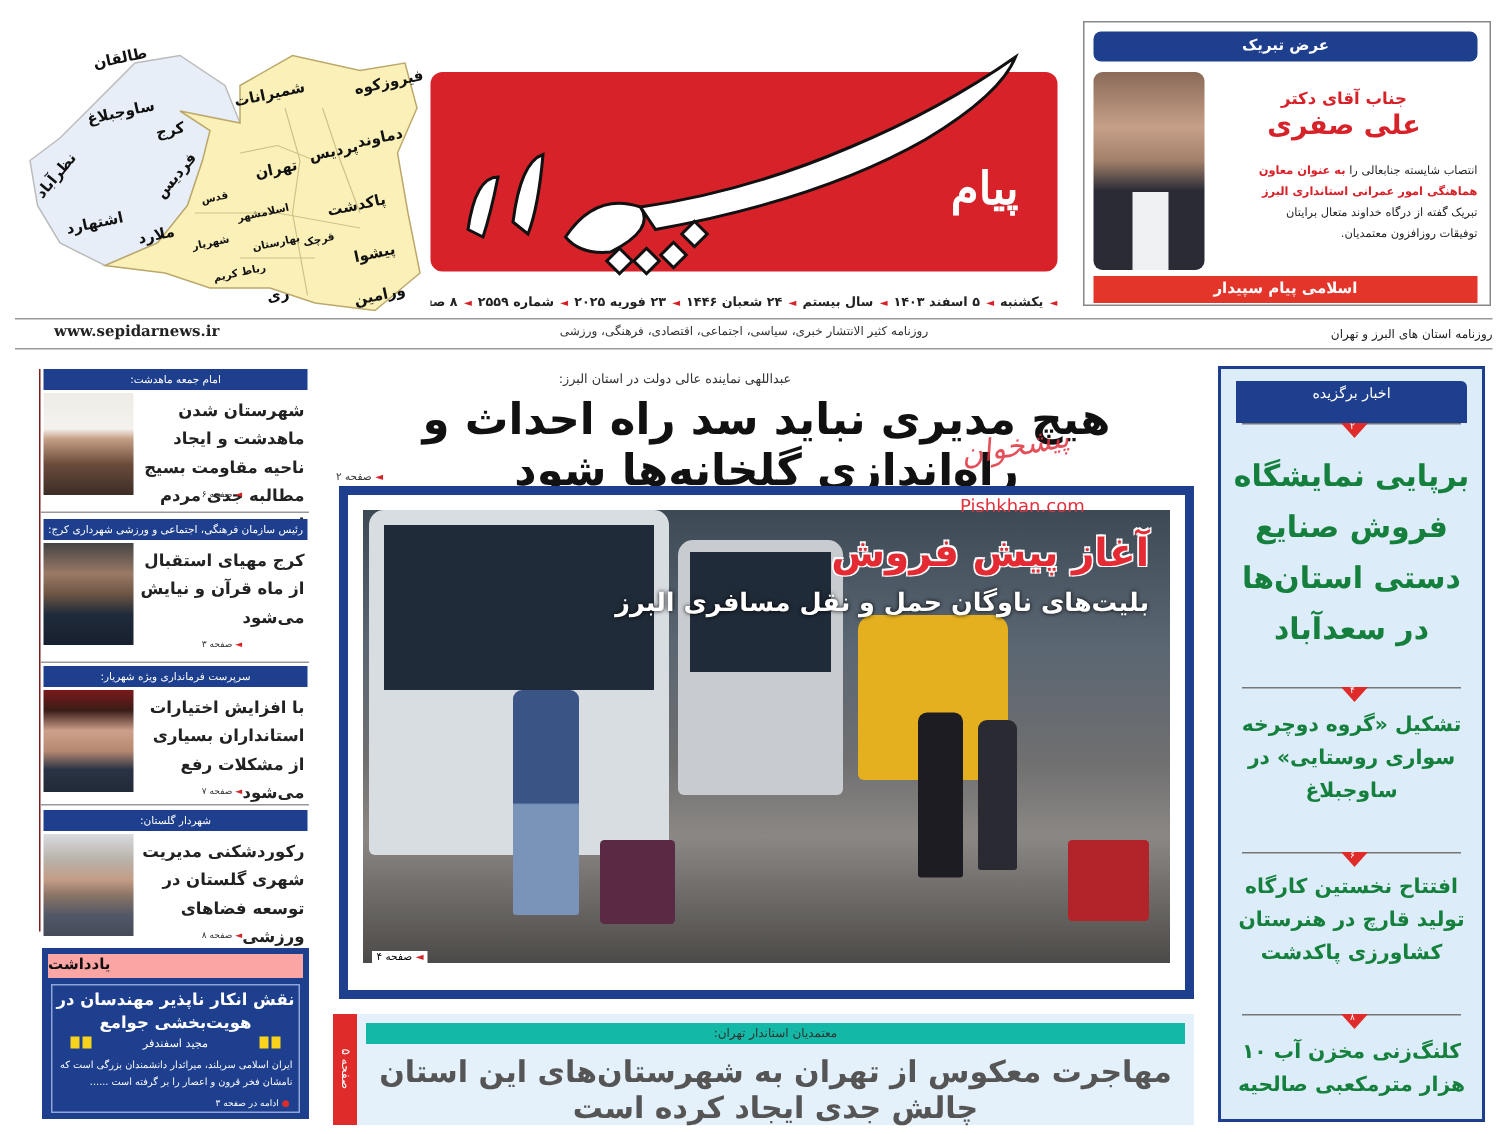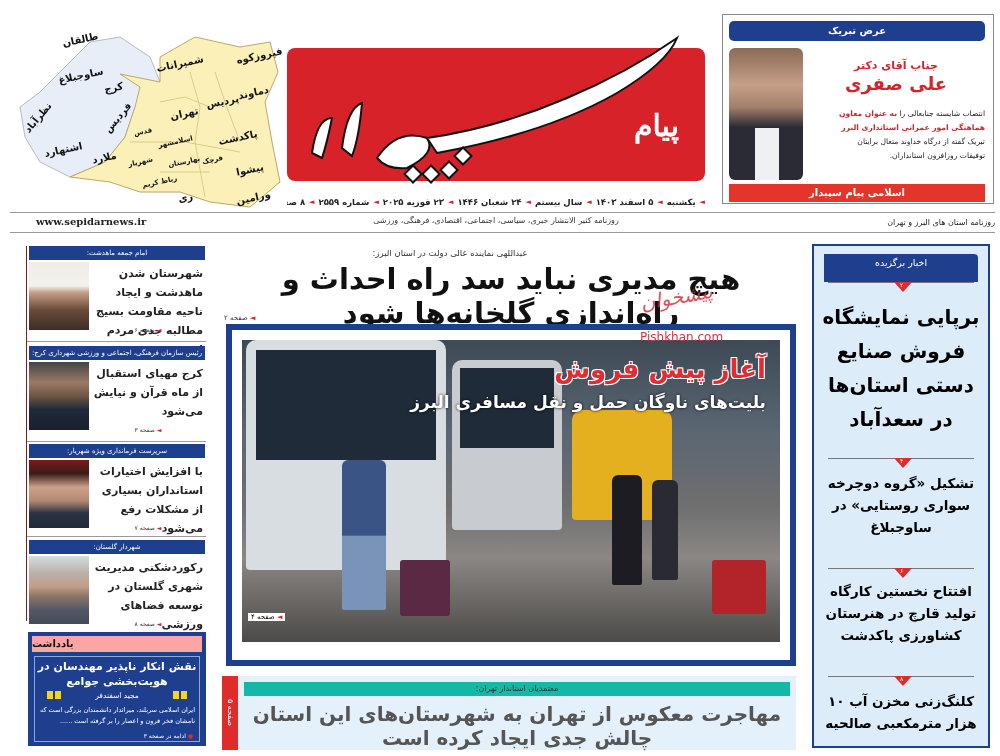--- a/index.html
+++ b/index.html
@@ -45,32 +45,32 @@
   
   .frame { left: 226px; top: 324px; width: 570px; height: 342px; border: 6px solid #1e3f8e; background: #fff; }
   .photo-main { position: absolute; left: 10px; top: 10px; right: 10px; bottom: 18px; overflow: hidden; background: linear-gradient(180deg,#3d4a56 0%, #5a6672 30%, #6f6f70 55%, #8b8784 72%, #4c4a48 100%); }
   .bus { position: absolute; background: #d8dde2; border-radius: 10px 10px 4px 4px; }
   .bus .win { position: absolute; background: #1f2b38; }
   .person { position: absolute; border-radius: 6px 6px 2px 2px; }
   .suitcase { position: absolute; background: #5a2a44; border-radius: 3px; }
   .pishkhan { left: 640px; top: 330px; color: #e0323e; font-size: 12px; font-family: "DejaVu Sans", sans-serif; direction: ltr; }
   .promo-title { position: absolute; right: 14px; top: 14px; color: #e42a32; font-size: 26px; font-weight: 900; text-shadow: 1px 1px 0 #fff, -1px -1px 0 #fff, 1px -1px 0 #fff, -1px 1px 0 #fff; }
   .promo-sub { position: absolute; right: 14px; top: 52px; color: #fff; font-size: 17px; font-weight: 900; text-shadow: 0 0 3px #000; }
-  .photo-page-ref { position: absolute; left: 6px; bottom: 21px; background: #fff; font-size: 7px; padding: 0 3px; margin-top: 44px; }
+  .photo-page-ref { position: absolute; left: 6px; bottom: 0; background: #fff; font-size: 7px; padding: 0 3px; margin-top: 44px; }
 
   
   .bottom-story { left: 222px; top: 676px; width: 574px; height: 74px; background: #e4f1fb; }
   .bottom-story .tab { position: absolute; left: 0; top: 0; width: 16px; height: 74px; background: #e02b2b; color: #fff; font-size: 8px; writing-mode: vertical-rl; text-align: center; line-height: 16px; }
   .bottom-story .kick { position: absolute; left: 22px; right: 6px; top: 6px; height: 14px; background: #14b8a6; text-align: center; font-size: 8px; color: #333; line-height: 14px; }
   .bottom-story .hl { position: absolute; left: 22px; right: 6px; top: 26px; text-align: center; font-size: 20px; font-weight: 900; color: #555; letter-spacing: -0.5px; }
 
   
   .right-col { left: 812px; top: 244px; width: 178px; height: 504px; background: #dcecf8; border: 2px solid #1e3f8e; }
   .right-col .head { position: absolute; left: 10px; right: 10px; top: 8px; height: 28px; background: #1e3f8e; color: #fff; font-size: 9.5px; text-align: center; line-height: 18px; border-radius: 0 4px 0 0; }
-  .rc-item { position: absolute; left: 6px; right: 6px; text-align: center; font-weight: 900; color: #000000; }
+  .rc-item { position: absolute; left: 6px; right: 6px; text-align: center; font-weight: 900; color: #15803d; }
   .rc-divider { position: absolute; left: 14px; right: 14px; height: 1px; background: #777; }
   .rc-marker { position: absolute; left: 80px; width: 0; height: 0; border-left: 9px solid transparent; border-right: 9px solid transparent; border-top: 10px solid #e02b2b; }
   .rc-marker span { position: absolute; left: -3px; top: -11px; font-size: 6px; color: #fff; }
 
   
   .left-col { left: 26px; top: 246px; width: 180px; height: 375px; border-left: 1px solid #7f1d1d; }
   .lc-story { position: absolute; left: 2px; width: 176px; }
   .lc-head { height: 14px; background: #1e3f8e; color: #fff; font-size: 7px; text-align: center; line-height: 14px; }
   .lc-photo { position: absolute; left: 0; top: 16px; width: 60px; height: 68px; overflow: hidden; }
   .lc-text { position: absolute; left: 64px; right: 2px; top: 18px; font-size: 11px; line-height: 19px; font-weight: bold; color: #222; text-align: right; }
@@ -165,21 +165,21 @@
   <div class="head">عرض تبریک</div>
   <div class="photo">
       <div class="shirt"></div>
     </div>
   <div class="t1">جناب آقای دکتر</div>
   <div class="name">علی صفری</div>
   <div class="body">
     <div><span>انتصاب شایسته جنابعالی را</span> <span class="red">به عنوان معاون</span></div>
     <div class="red">هماهنگی امور عمرانی استانداری البرز</div>
     <div>تبریک گفته از درگاه خداوند متعال برایتان</div>
-    <div>توفیقات روزافزون استانداران.</div>
+    <div>توفیقات روزافزون معتمدیان.</div>
   </div>
   <div class="foot">اسلامی پیام سپیدار</div>
 </div>
 
 <div class="abs left-col">
   <div class="lc-story" style="top:0;height:92px;">
     <div class="lc-head">امام جمعه ماهدشت:</div>
     <div class="lc-photo" style="background:linear-gradient(180deg,#efece6 0%,#f4f2ee 35%,#c59f86 45%,#6b4b3a 70%,#3c2d26 100%);"></div>
     <div class="lc-text">شهرستان شدن ماهدشت و ایجاد ناحیه مقاومت بسیج مطالبه جدی مردم است</div>
     <div class="lc-ref"><span class="tri">◄</span> <span>صفحه ۶</span></div>

